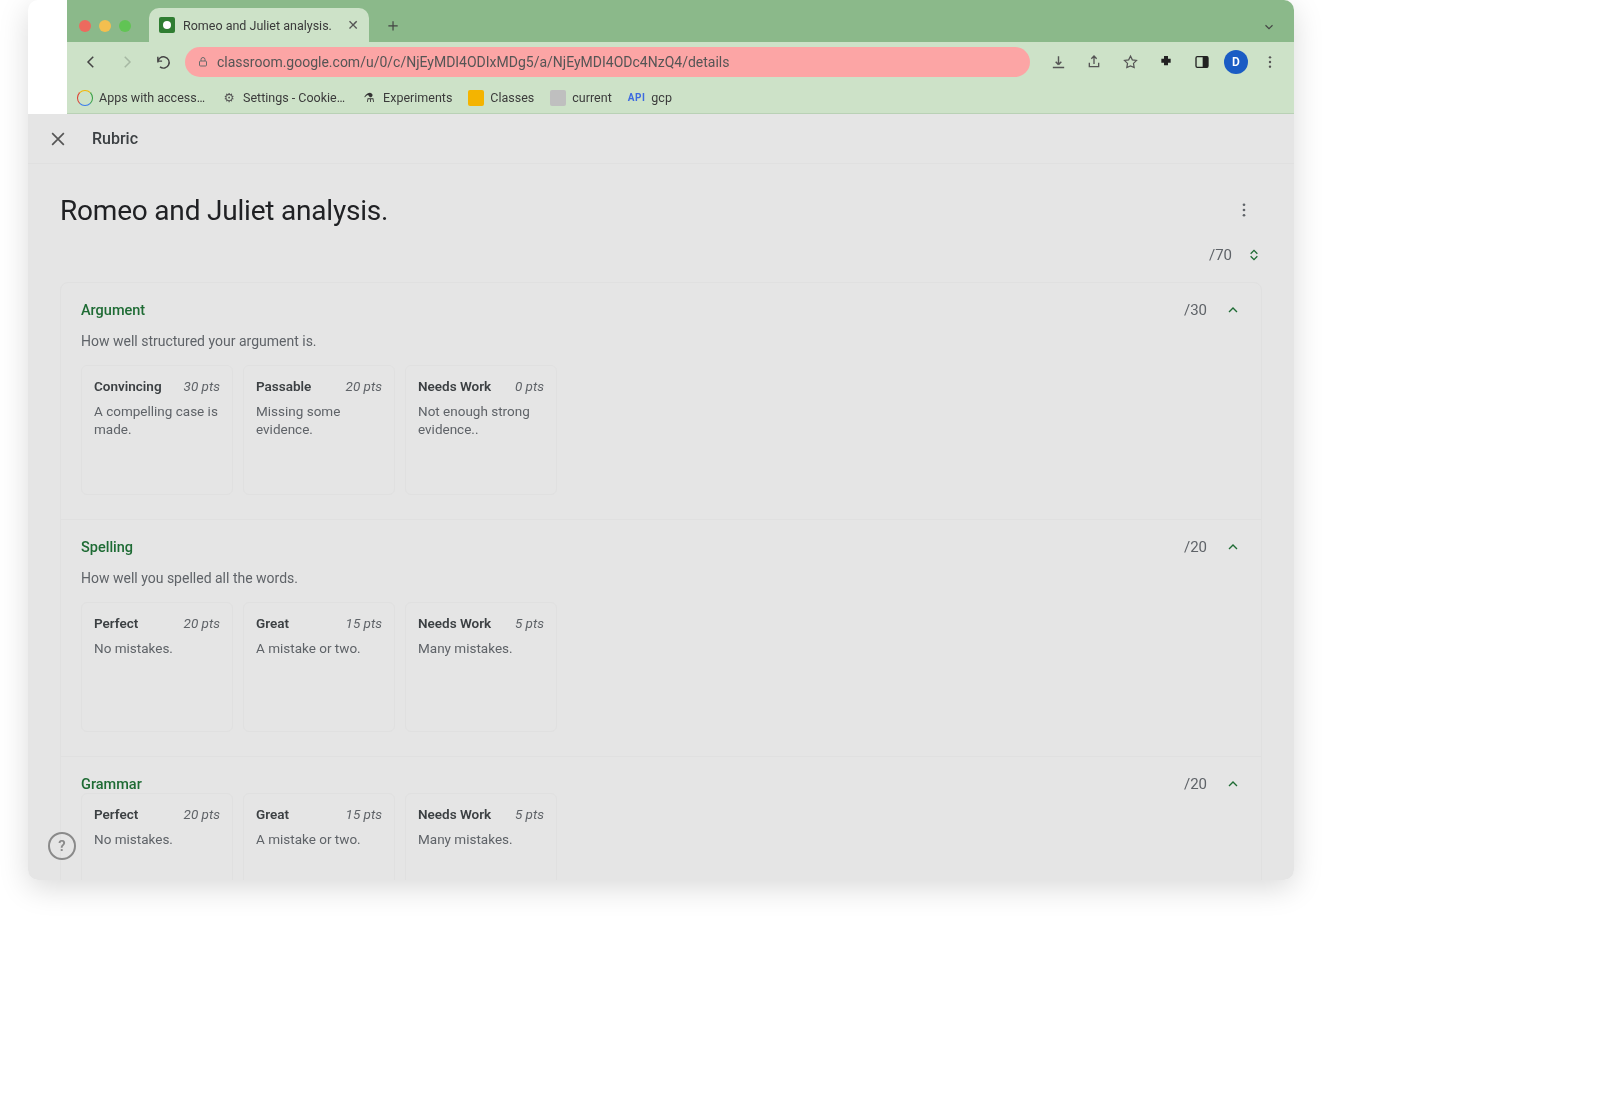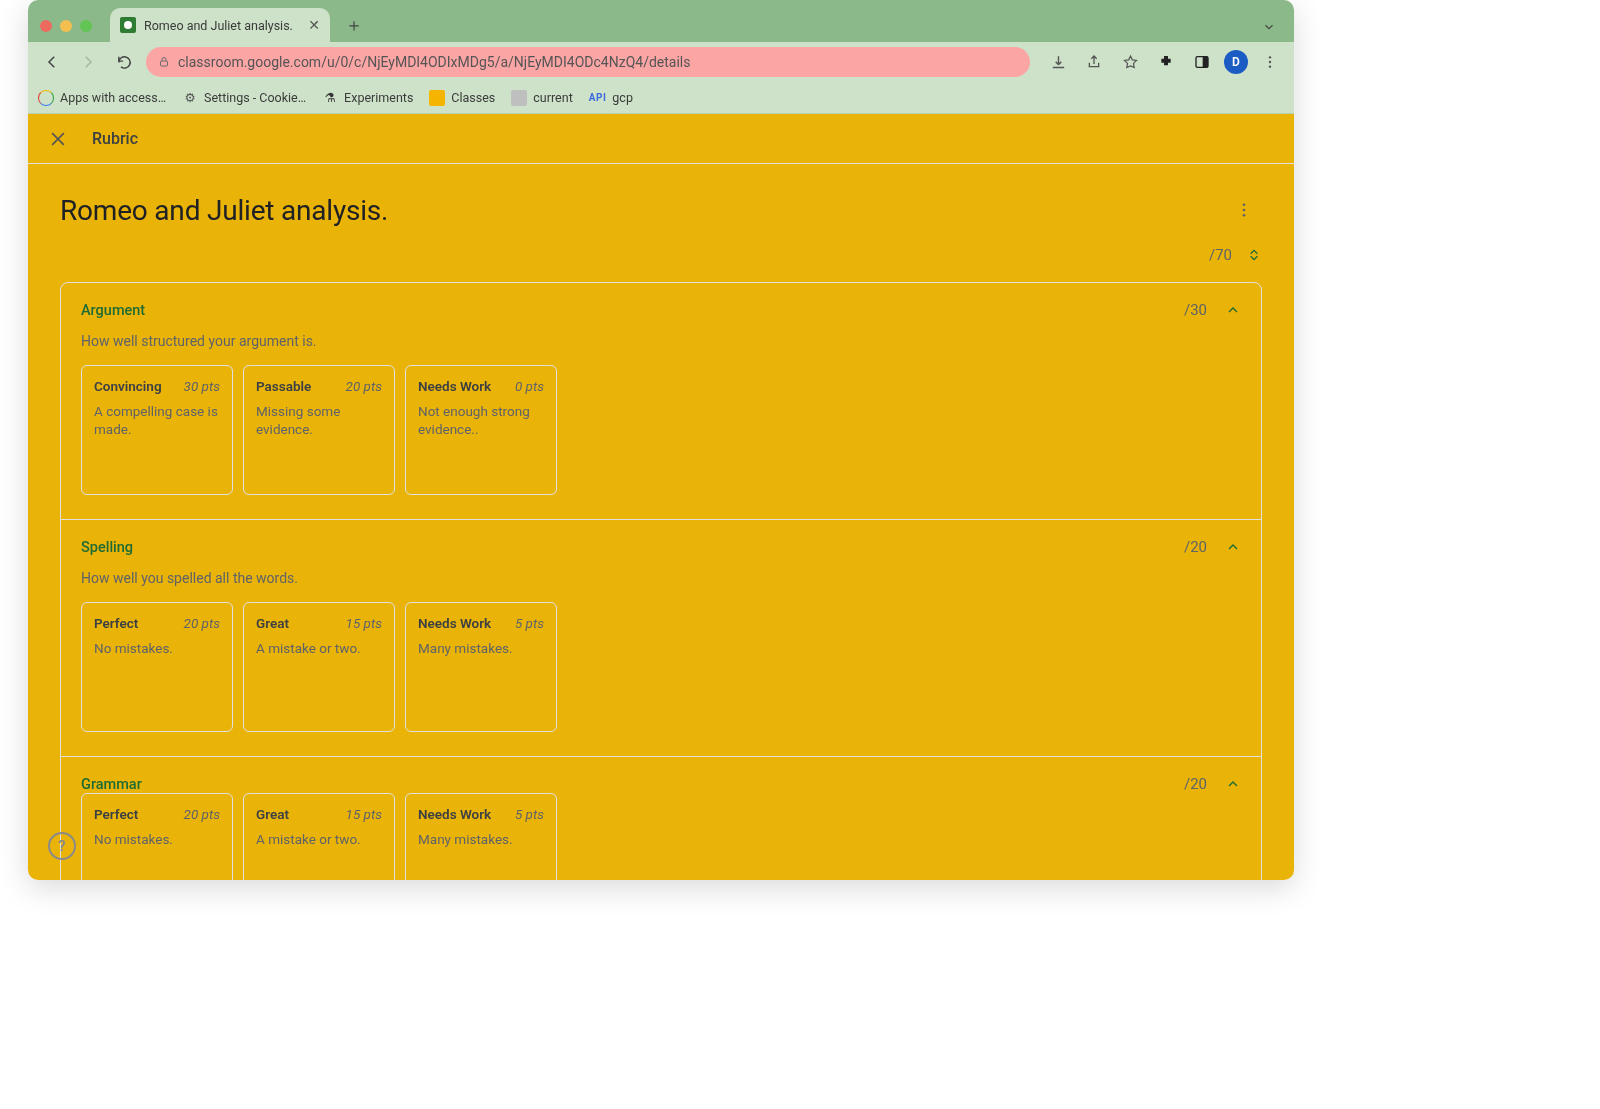--- a/index.html
+++ b/index.html
@@ -12,20 +12,21 @@
     position: relative;
   }
   .stage {
     position: absolute;
     left: 28px; top: 0;
     width: 1266px; height: 880px;
     background: #fff;
     border-radius: 10px;
     box-shadow: 0 8px 30px rgba(0,0,0,0.15);
     overflow: hidden;
+    padding-left: 39px;
   }
 
   
   .chrome-top { background:#8bb98a; }
   .tabstrip { display:flex; align-items:flex-end; height:42px; padding:8px 10px 0 12px; }
   .traffic { display:flex; gap:8px; align-items:center; margin-right:18px; margin-bottom:10px;}
   .tl { width:12px; height:12px; border-radius:50%; }
   .tl.red{background:#ed6a5e;} .tl.yel{background:#f4bf4f;} .tl.grn{background:#61c454;}
   .tab {
     background:#cde2c8; border-radius:10px 10px 0 0;
@@ -52,21 +53,21 @@
   .bm{display:flex;align-items:center;gap:6px;}
   .bmico{width:16px;height:16px;display:inline-flex;align-items:center;justify-content:center;}
   .bmico.g{border-radius:50%;border:1.5px solid #dd3c2e;border-top-color:#f2b705;border-right-color:#2f9d3f;border-bottom-color:#3a7cec;}
   .bmico.gear{color:#555;}
   .bmico.flask{color:#333;}
   .bmico.cls{background:#f4b400;border-radius:2px;}
   .bmico.fld{background:#bfbfbf;border-radius:2px;}
   .apitxt{color:#3d6ae0;font-weight:700;font-size:10px;letter-spacing:0.5px;}
 
   
-  .content{position:absolute;left:0;right:0;top:114px;bottom:0;overflow:auto;background:#eab308;}
+  .content{position:absolute;left:0;right:0;top:114px;bottom:0;overflow:auto;background:#e5e5e5;}
   .content::-webkit-scrollbar{width:14px;}
   .content::-webkit-scrollbar-thumb{background:#cfcfcf;border-radius:7px;border:3px solid #fff;}
 
   .topbar{height:50px;border-bottom:1px solid #e0e0e0;display:flex;align-items:center;padding:0 16px;gap:20px;}
   .close-x{width:28px;height:28px;display:flex;align-items:center;justify-content:center;color:#555;cursor:pointer;}
   .rubric-label{font-size:16px;color:#3c4043;font-weight:500;}
 
   .body{padding:28px 32px 40px;}
   .pgtitle{font-size:28px;color:#202124;font-weight:400;letter-spacing:-0.2px;}
   .title-row{display:flex;align-items:center;}

